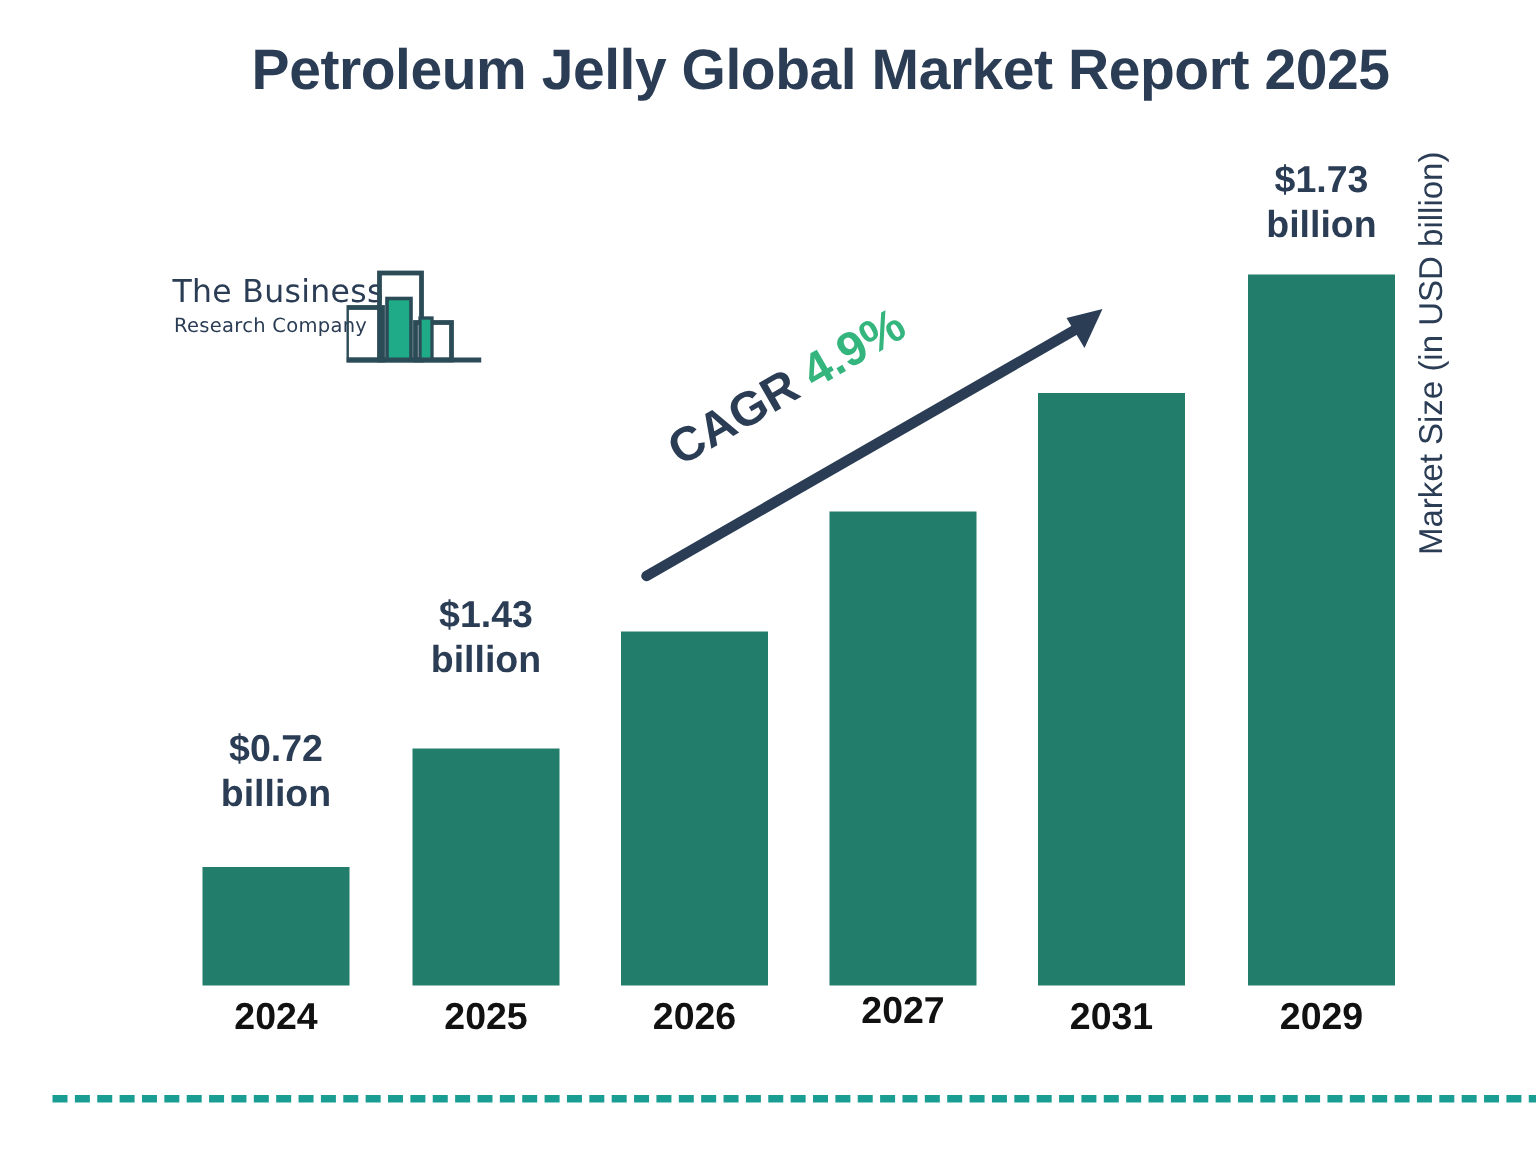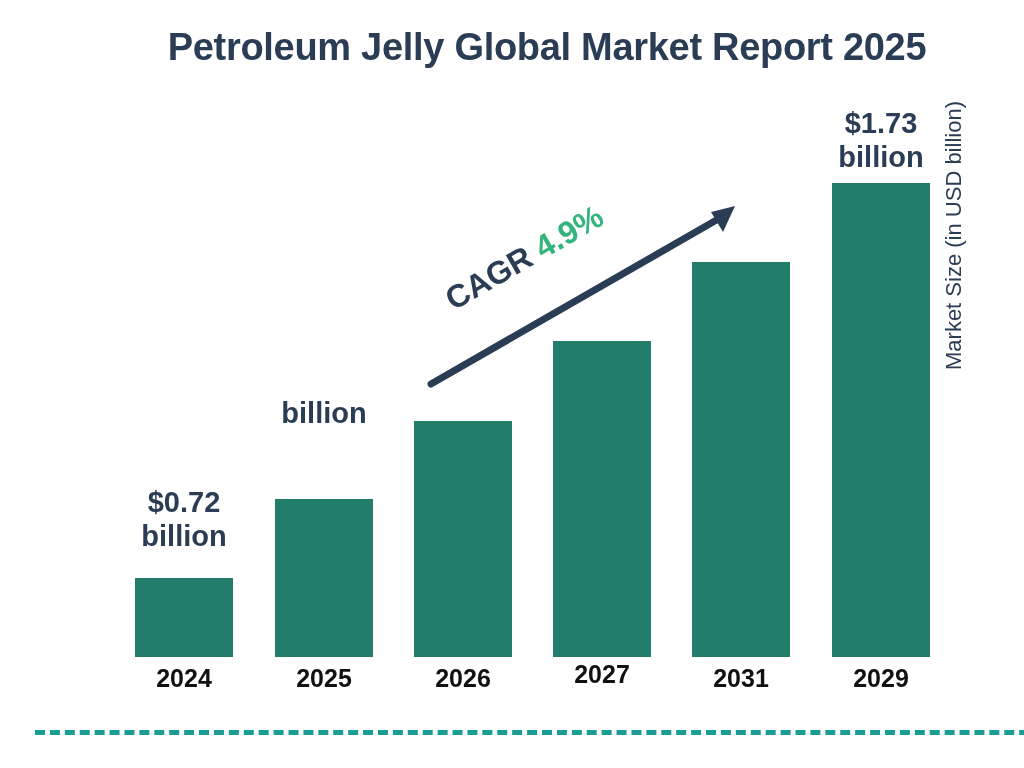--- a/index.html
+++ b/index.html
@@ -92,21 +92,21 @@
     font-family: "Liberation Sans", sans-serif;
     font-size: 25px;
     font-weight: 700;
     color: #111111;
     text-align: center;
     white-space: nowrap;
   }
   .value-label {
     position: absolute;
     font-family: "Liberation Sans", sans-serif;
-    font-size: 29px;
+    font-size: 25px;
     font-weight: bold;
     color: #2b3d55;
     text-align: center;
     line-height: 1.18;
     white-space: nowrap;
   }
 
   
   #y-axis-title {
     position: absolute;
@@ -157,32 +157,51 @@
     border-top: 5px dashed #1a9e93;
   }
 </style>
 </head>
 <body>
 
 <div id="stage">
 
   <div id="chart-title">Petroleum Jelly Global Market Report 2025</div>
 
+  <div id="logo">
+    <div id="logo-text-1">The Business</div>
+    <div id="logo-text-2">Research Company</div>
+    <svg id="logo-mark" width="90" height="70" viewBox="0 0 90 70">
+
+      <rect x="22" y="4" width="28" height="58" fill="none" stroke="#2b4b57" stroke-width="3.2"></rect>
+
+      <rect x="0" y="27" width="24" height="35" fill="none" stroke="#2b4b57" stroke-width="3.2"></rect>
+
+      <rect x="27" y="21" width="16" height="41" fill="#1fab87" stroke="#2b4b57" stroke-width="2.4"></rect>
+
+      <rect x="46" y="37" width="24" height="25" fill="none" stroke="#2b4b57" stroke-width="3.2"></rect>
+
+      <rect x="49" y="34" width="8" height="28" fill="#1fab87" stroke="#2b4b57" stroke-width="2.2"></rect>
+
+      <line x1="0" y1="62" x2="90" y2="62" stroke="#2b4b57" stroke-width="3.2"></line>
+    </svg>
+  </div>
 
   <div id="plot">
 
     <div class="bar" style="left:100px; top:578px; width:98px; height:79px;"></div>
     <div class="value-label" style="left:79px; top:485px; width:140px;">
       <div>$0.72</div>
       <div>billion</div>
     </div>
     <div class="tick-label" style="left:99px; top:664px; width:100px;">2024</div>
 
     <div class="bar" style="left:240px; top:499px; width:98px; height:158px;"></div>
     <div class="value-label" style="left:219px; top:396px; width:140px;">
+      <div>$1.43</div>
       <div>billion</div>
     </div>
     <div class="tick-label" style="left:239px; top:664px; width:100px;">2025</div>
 
     <div class="bar" style="left:379px; top:421px; width:98px; height:236px;"></div>
     <div class="tick-label" style="left:378px; top:664px; width:100px;">2026</div>
 
     <div class="bar" style="left:518px; top:341px; width:98px; height:316px;"></div>
     <div class="tick-label" style="left:517px; top:660px; width:100px;">2027</div>
 

